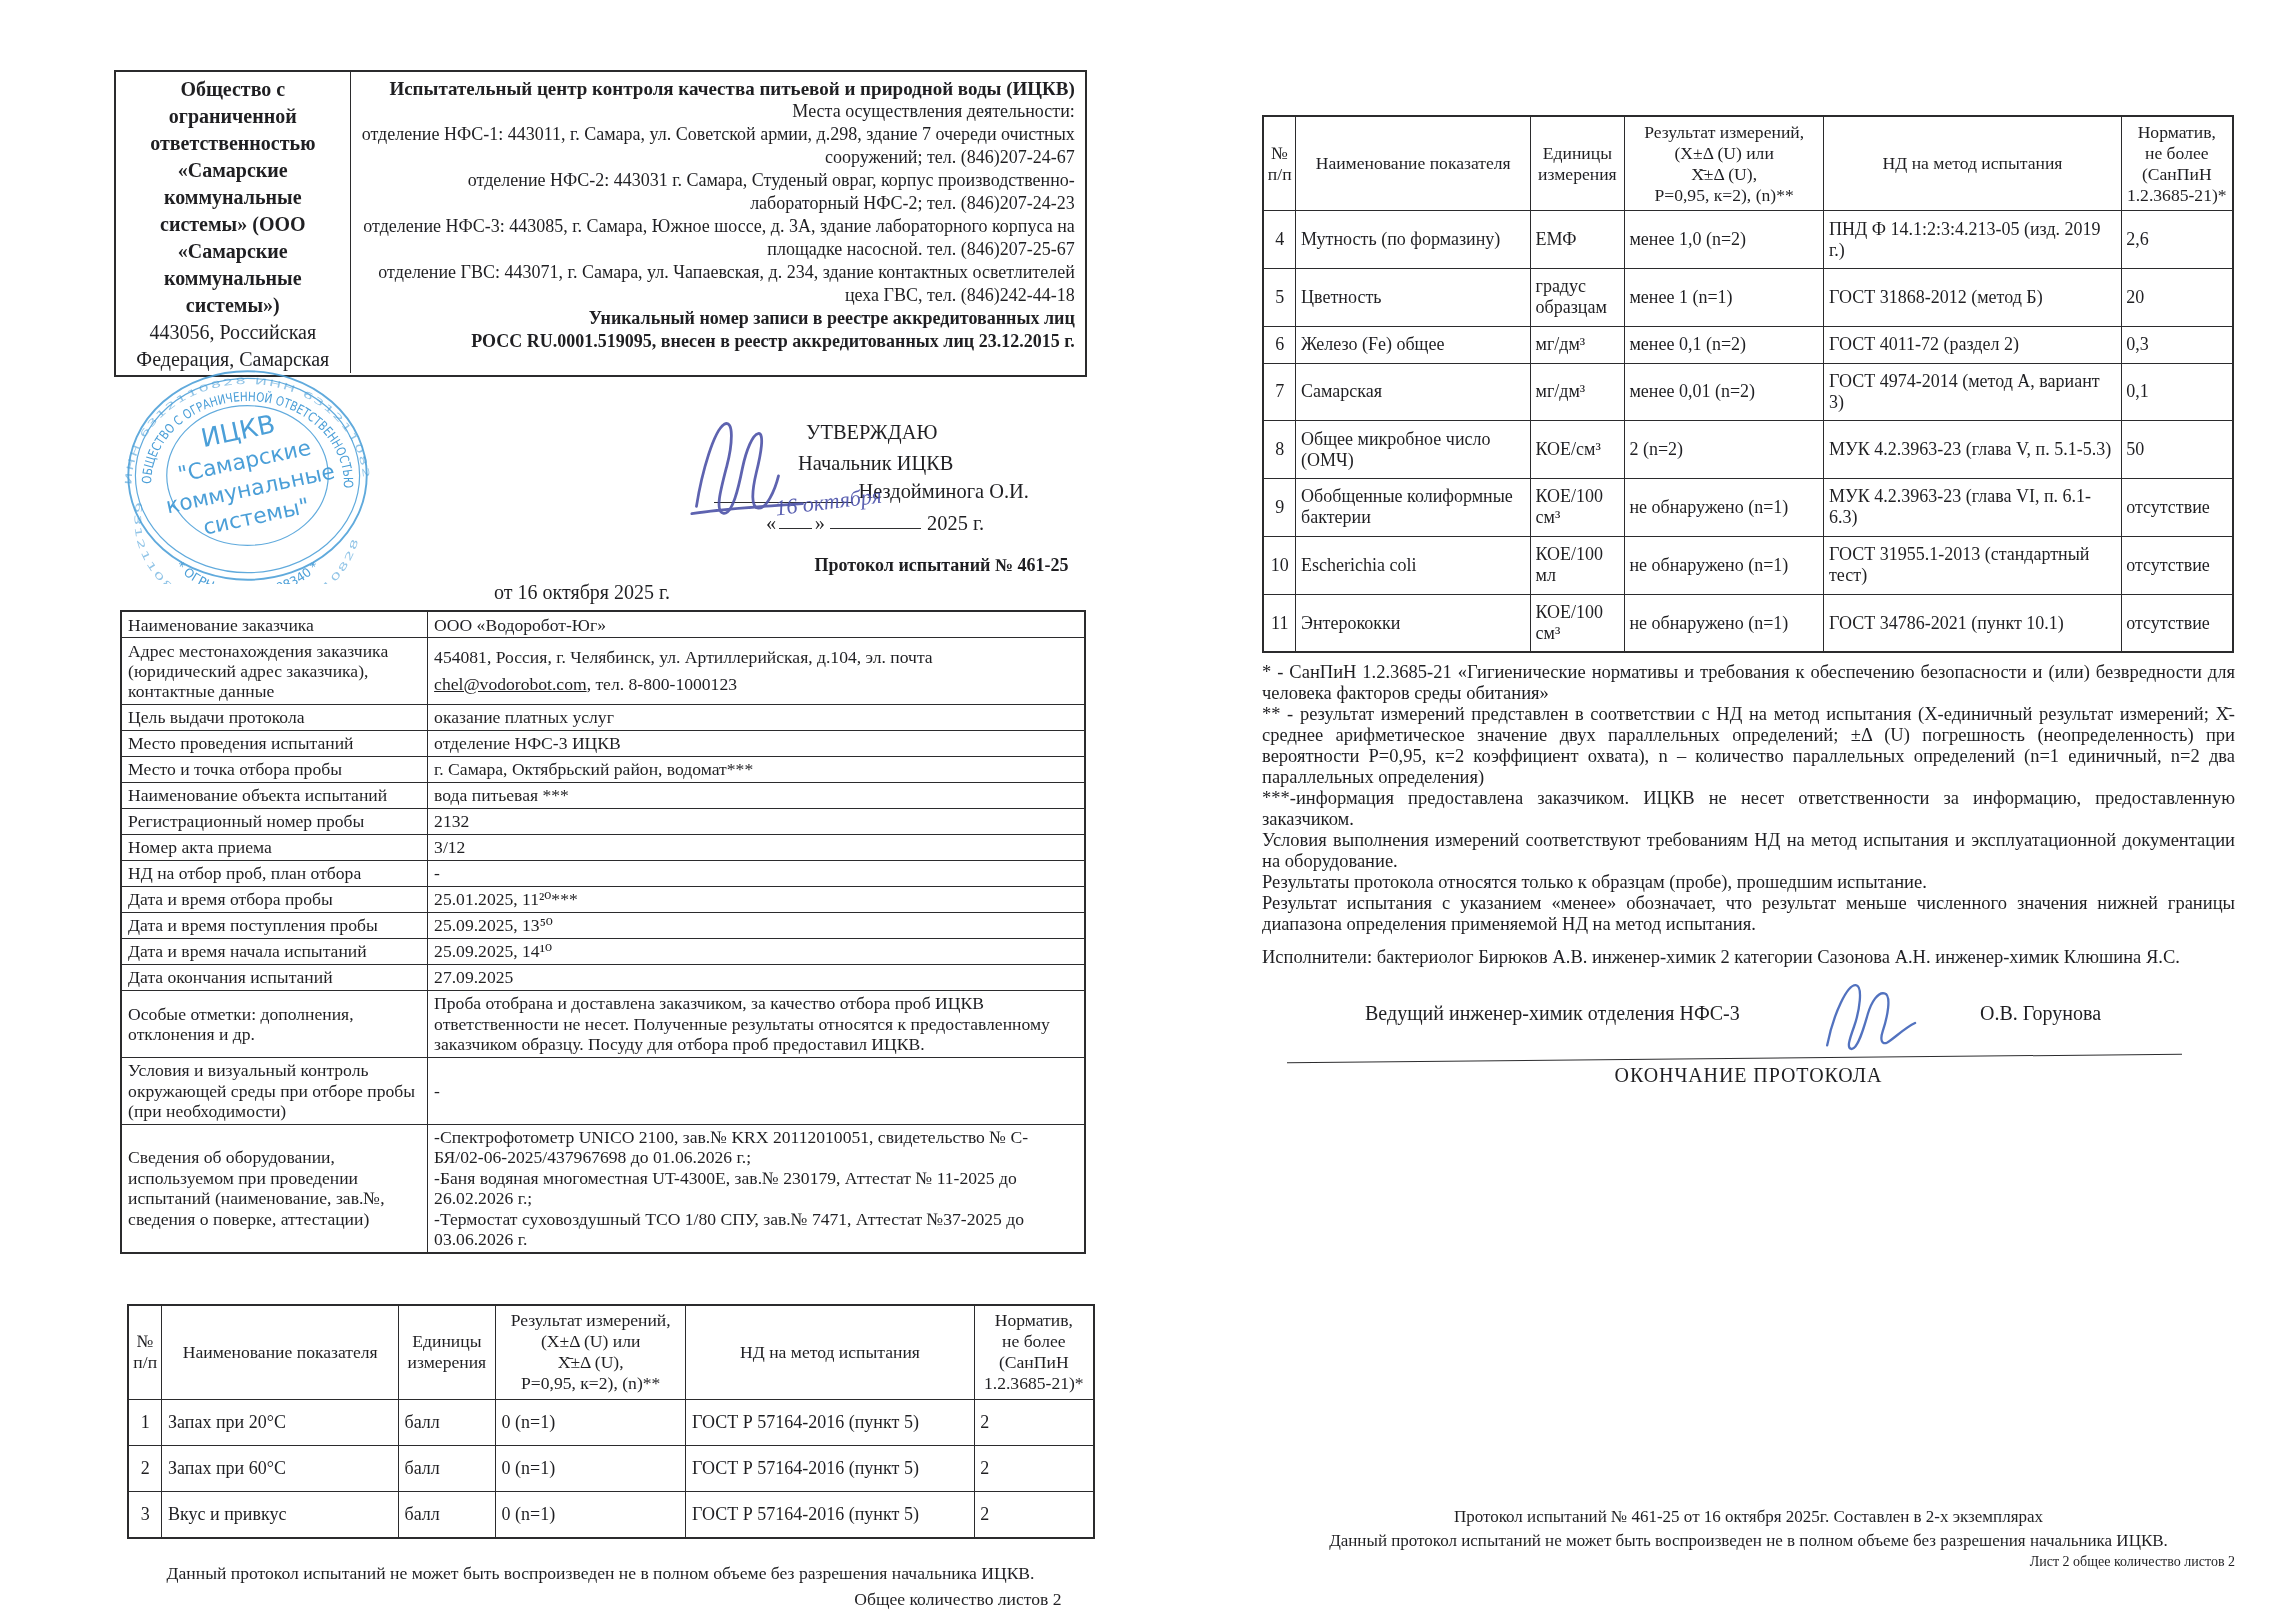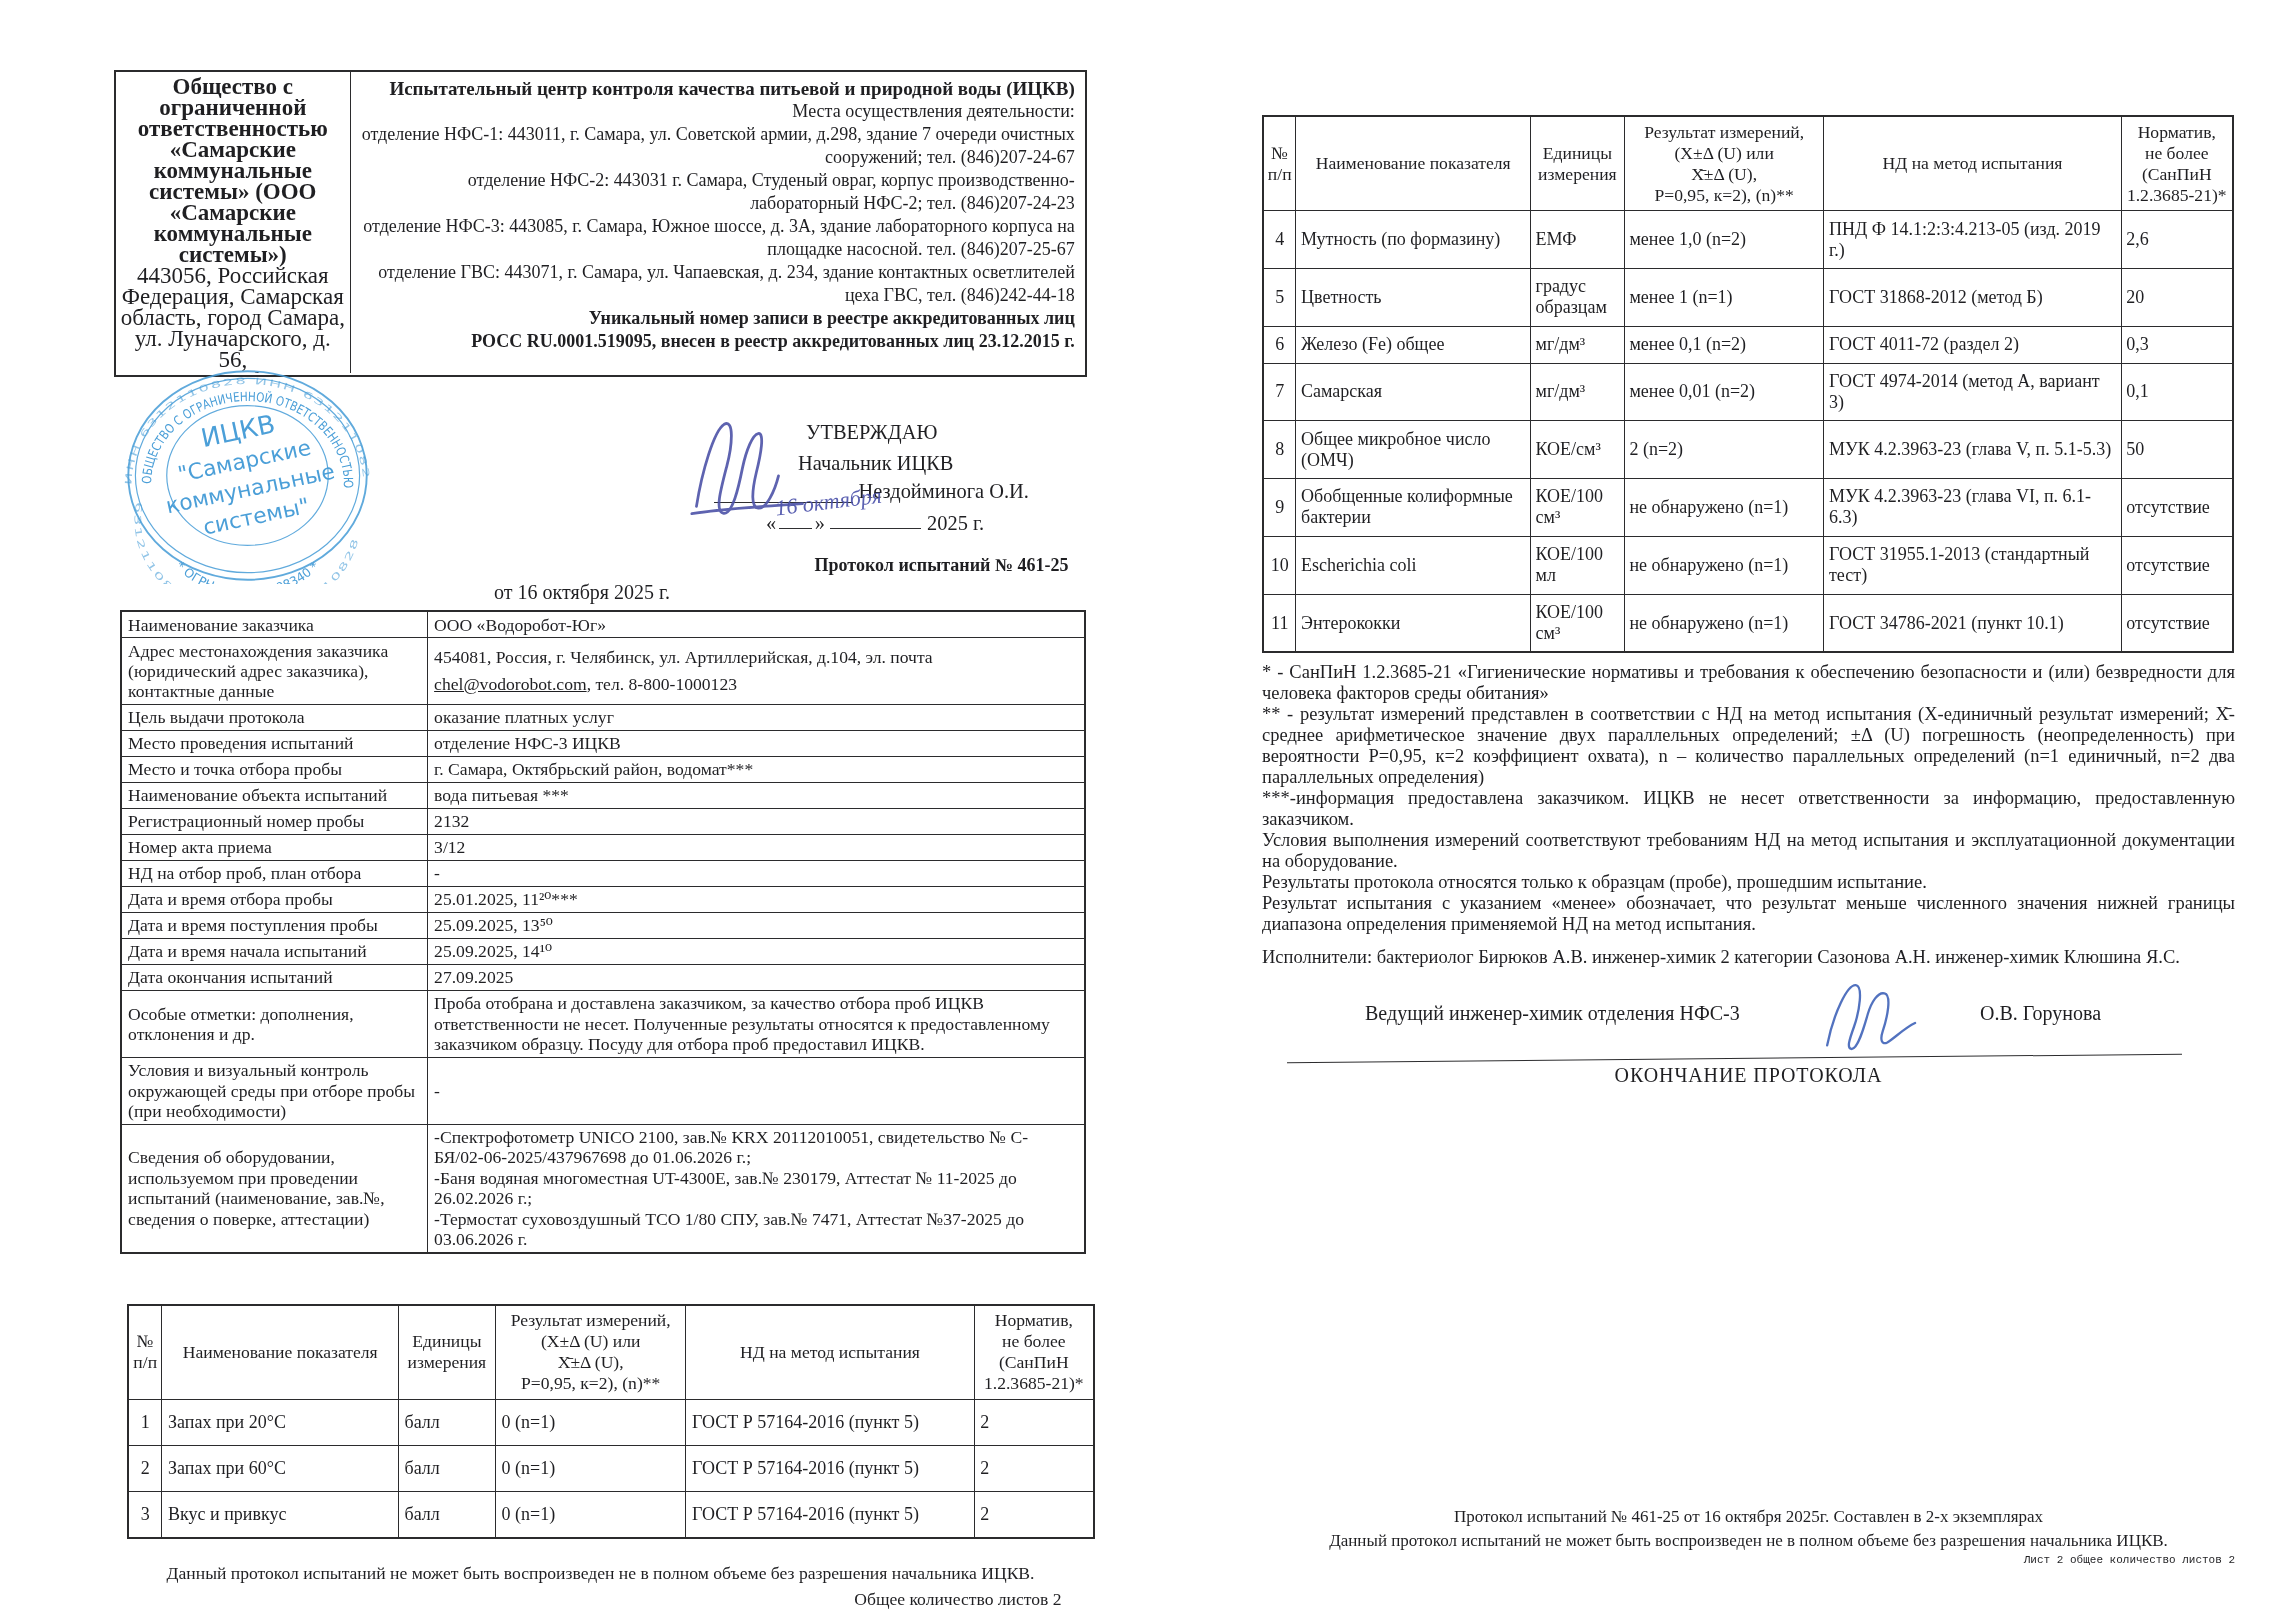--- a/index.html
+++ b/index.html
@@ -11,21 +11,21 @@
   .bold{font-weight:bold;}
 
   
   #page1{position:absolute;left:114px;top:70px;width:973px;}
 
   .letterhead{display:flex;border:2.3px solid #2b2b2d;background:#fff;}
   .lh-left{
     width:228px;min-width:228px;height:294px;overflow:hidden;
     border-right:1.9px solid #2b2b2d;
     padding:3.7px 2.8px;text-align:center;
-    font-size:23px;line-height:21px;
+    font-size:20px;line-height:27px;
   }
   .lh-left .org-name{font-weight:bold;}
   .lh-right{
     flex:1;height:294px;overflow:hidden;
     padding:4.6px 10.2px;text-align:right;
     font-size:18px;line-height:23px;
   }
   .lh-right .tc-title{font-weight:bold;font-size:19px;}
 
   .mid-zone{position:relative;height:178px;}
@@ -97,21 +97,21 @@
   .sign-label{position:absolute;left:103px;top:13px;}
   .sign-name{position:absolute;left:718px;top:13px;}
   #engineer-sig{position:absolute;left:555px;top:-17.6px;width:111px;height:93px;}
 
   .end-rule{margin-top:13px;margin-left:25.4px;width:895px;border-top:1.9px solid #2c2c2e;transform:rotate(-0.55deg);}
   .end-caption{margin-top:5.6px;text-align:center;font-size:20px;letter-spacing:0.9px;}
 
   .p2-footer{position:absolute;left:0;top:1392px;width:973px;}
   .p2-footer .f1{text-align:center;font-size:17px;}
   .p2-footer .f2{text-align:center;font-size:17px;margin-top:3.7px;}
-  .p2-footer .f3{text-align:right;font-size:11px;margin-top:3.7px;font-family:Liberation Mono, monospace;}
+  .p2-footer .f3{text-align:right;font-size:14px;margin-top:3.7px;}
 </style>
 </head>
 <body>
 
 <div id="page1">
 
   <div class="letterhead">
     <div class="lh-left">
       <div class="org-name">Общество с ограниченной ответственностью «Самарские коммунальные системы» (ООО «Самарские коммунальные системы»)</div>
       <div>443056, Российская Федерация, Самарская область, город Самара, ул. Луначарского, д. 56,</div>

